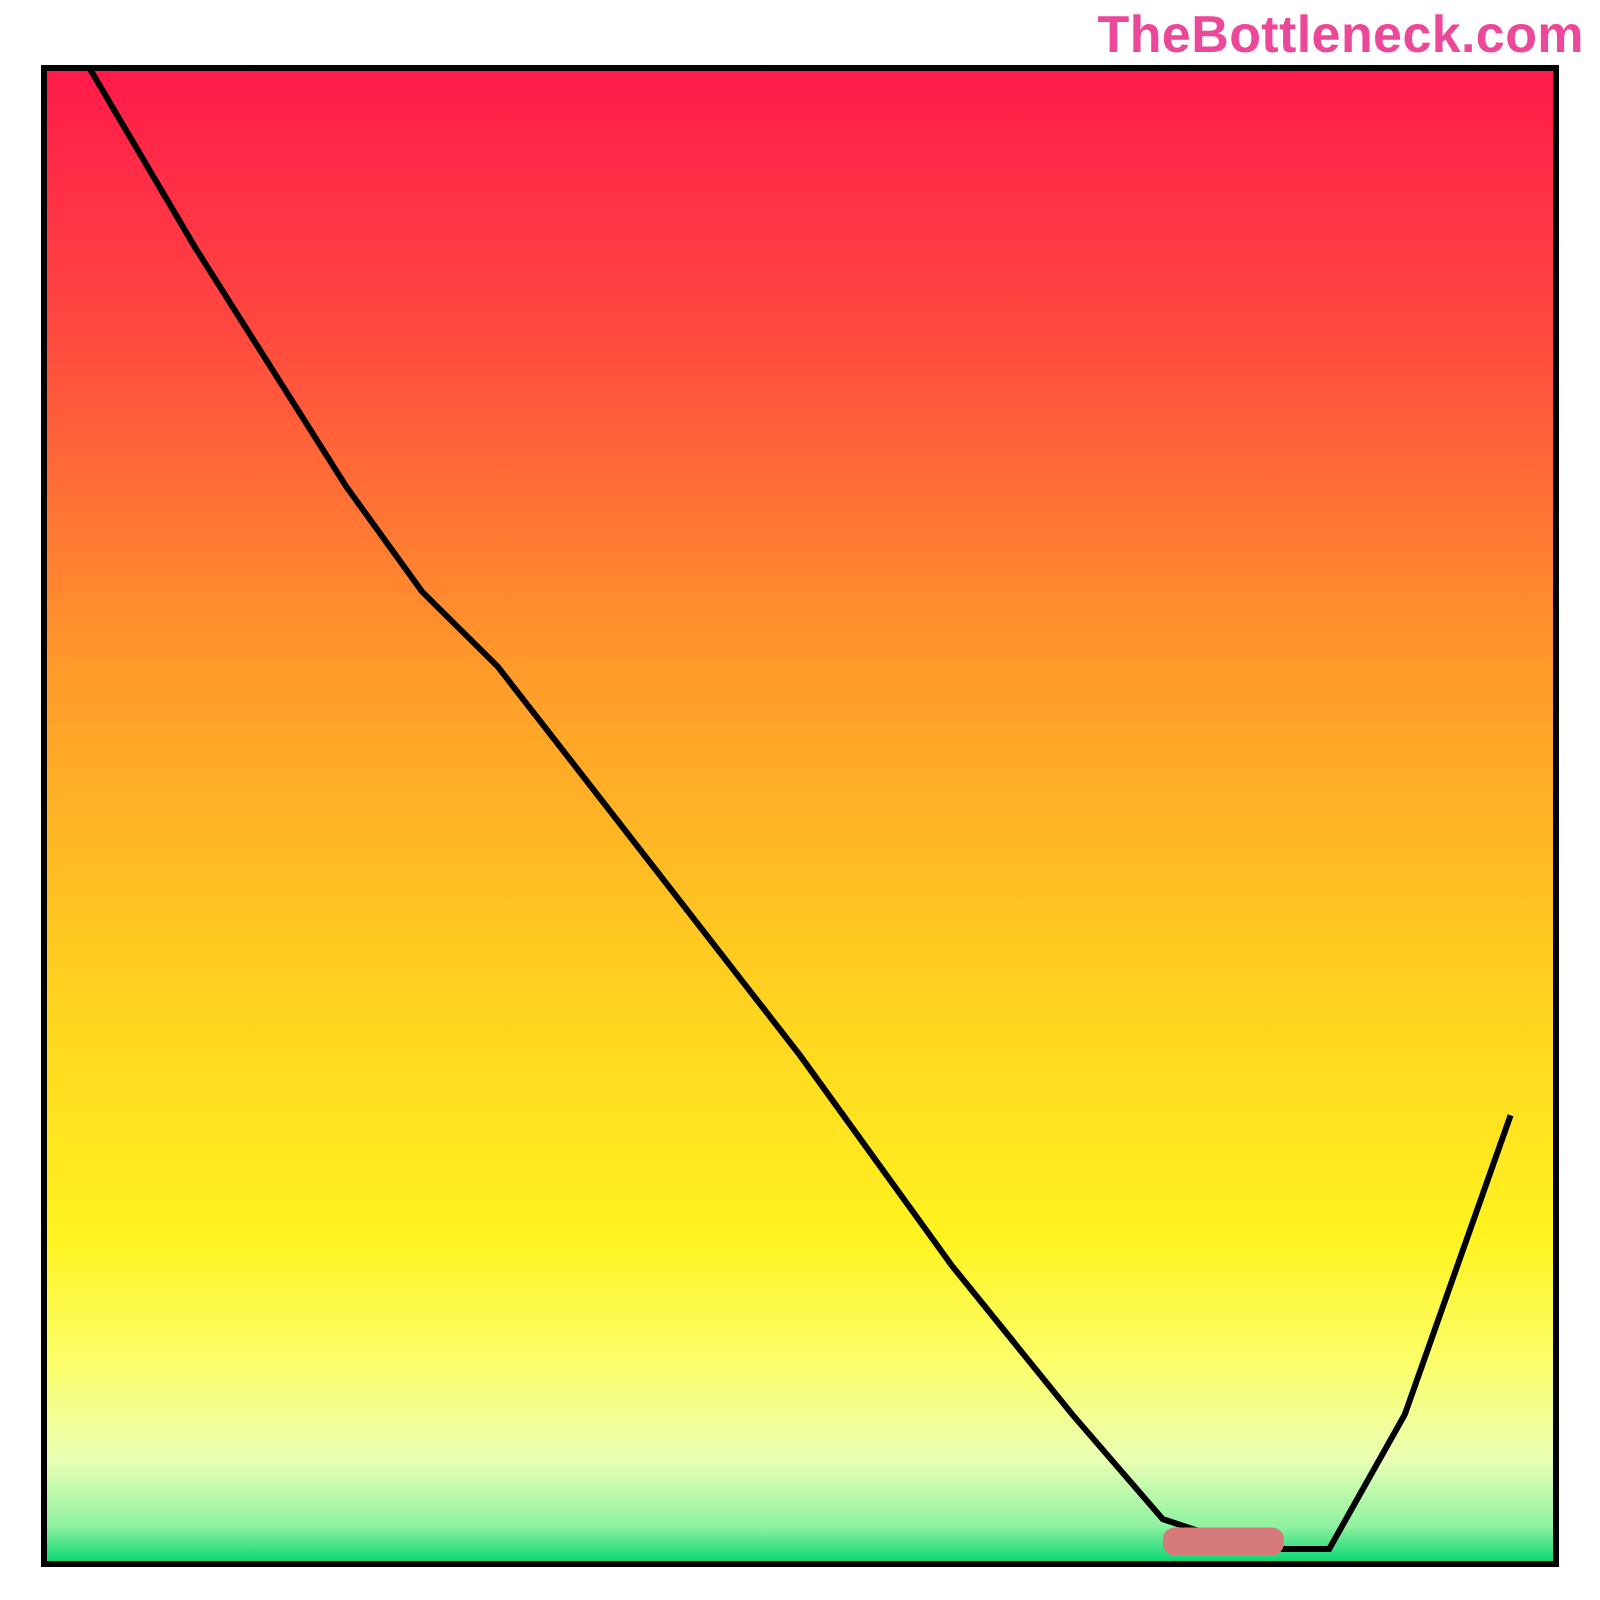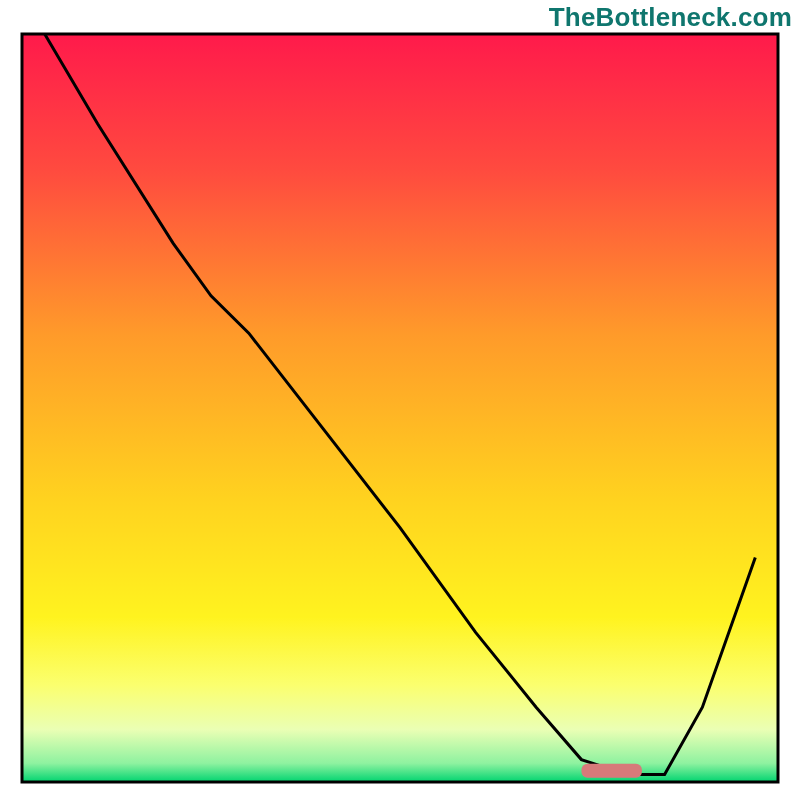--- a/index.html
+++ b/index.html
@@ -14,21 +14,21 @@
     position: relative;
     width: 800px;
     height: 800px;
   }
   .watermark {
     position: absolute;
     top: 2px;
     right: 8px;
     font-size: 26px;
     font-weight: 600;
-    color: #0f766e;
+    color: #ec4899;
     letter-spacing: 0.2px;
     user-select: none;
   }
   svg {
     display: block;
   }
 </style>
 </head>
 <body>
 

